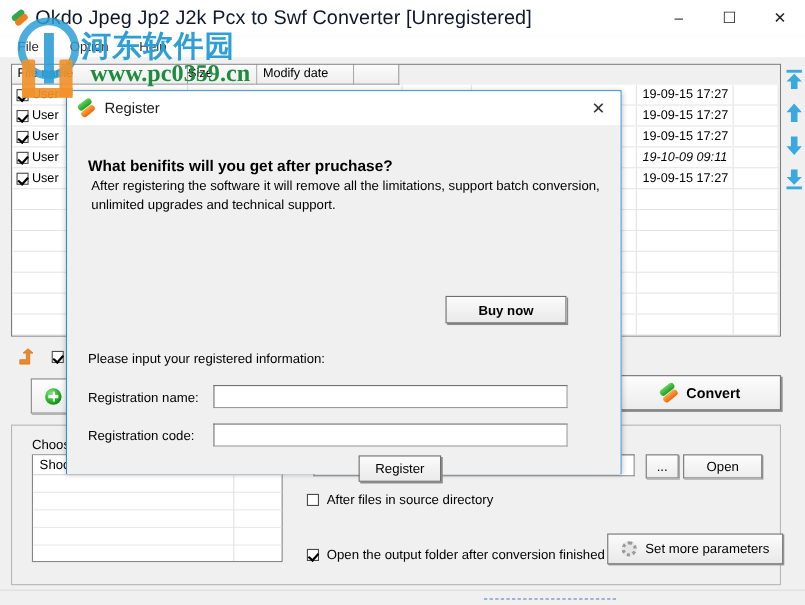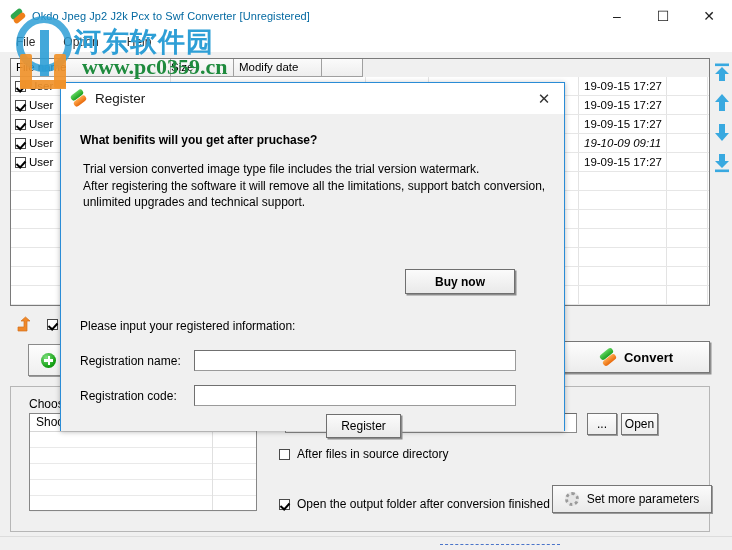--- a/index.html
+++ b/index.html
@@ -28,21 +28,21 @@
   #app-icon {
     width: 16px; height: 16px; margin-left: 10px; margin-right: 6px;
     position: relative; flex: 0 0 auto;
   }
   #app-icon .s1, #app-icon .s2 {
     position: absolute; width: 13px; height: 6px; border-radius: 3px;
   }
   #app-icon .s1 { background: #2fa84f; transform: rotate(-40deg); left: 0px; top: 3px; }
   #app-icon .s2 { background: #ef7f1a; transform: rotate(-40deg); left: 3px; top: 7px; }
   #title-text {
-    font-size: 11px; color: #0369a1; white-space: nowrap;
+    font-size: 18px; color: #0f172a; white-space: nowrap;
     letter-spacing: .1px;
   }
   .wbtn {
     width: 46px; height: 32px; display: flex; align-items: center; justify-content: center;
     font-size: 14px; color: #222; background: transparent; border: none;
     font-family: "Liberation Sans", sans-serif;
   }
   #winctl { position: absolute; right: 0; top: 0; display: flex; }
 
   
@@ -189,21 +189,21 @@
     position: absolute; left: 274px; top: 26px; width: 292px; height: 20px;
     border: 1px solid #8a8a8a; border-top-color: #6d6d6d; background: #ffffff;
   }
   #dots-btn, #open-btn {
     position: absolute; top: 26px; height: 22px;
     background: linear-gradient(#fdfdfd,#ececec);
     border: 1px solid #767676; box-shadow: 1px 1px 0 #9a9a9a;
     display: flex; align-items: center; justify-content: center; font-size: 12px;
   }
   #dots-btn { left: 576px; width: 30px; }
-  #open-btn { left: 610px; width: 37px; }
+  #open-btn { left: 610px; width: 72px; }
   .optrow {
     position: absolute; left: 279px; display: flex; align-items: center; gap: 7px;
     font-size: 12px;
   }
   #opt1 { top: 447px; }
   #opt2 { top: 472px; }
   #opt3 { top: 497px; }
   #setmore-btn {
     position: absolute; left: 552px; top: 485px; width: 160px; height: 28px;
     background: linear-gradient(#fbfbfb,#e9e9e9);
@@ -241,22 +241,22 @@
   #dlg-icon .a { background: linear-gradient(#5fd45f,#1d9f1d); transform: rotate(-38deg); left: 0; top: 2px; }
   #dlg-icon .b { background: linear-gradient(#ffa94d,#e8690b); transform: rotate(-38deg); left: 3px; top: 8px; }
   #dlg-title-text { font-size: 13.5px; color: #1a1a1a; }
   #dlg-close {
     position: absolute; right: 0; top: 0; width: 40px; height: 31px;
     display: flex; align-items: center; justify-content: center;
     font-size: 15px; color: #333;
   }
   #dlg-body { position: relative; height: 317px; background: #f0f0f0; }
   #dlg-heading {
-    position: absolute; left: 19px; top: 19px;
-    font-size: 12px; font-weight: bold;
+    position: absolute; left: 19px; top: 28px;
+    font-size: 14px; font-weight: bold;
   }
   #dlg-para {
     position: absolute; left: 22px; top: 47px; width: 465px;
     font-size: 12px; line-height: 16.5px;
   }
   #buy-btn {
     position: absolute; left: 344px; top: 155px; width: 110px; height: 25px;
     background: linear-gradient(#fbfbfb,#e9e9e9);
     border: 1px solid #6f6f6f; box-shadow: 1.5px 1.5px 0 #8b8b8b;
     display: flex; align-items: center; justify-content: center;
@@ -523,21 +523,20 @@
       <div id="dlg-icon">
           <span class="a"></span>
           <span class="b"></span>
         </div>
       <div id="dlg-title-text">Register</div>
       <div id="dlg-close">✕</div>
     </div>
     <div id="dlg-body">
       <div id="dlg-heading">What benifits will you get after pruchase?</div>
       <div id="dlg-para">
-          <div>Trial version converted image type file includes the trial version watermark.</div>
           <div>After registering the software it will remove all the limitations, support batch conversion, unlimited upgrades and technical support.</div>
         </div>
       <div id="buy-btn">Buy now</div>
       <div id="dlg-prompt">Please input your registered information:</div>
       <div class="dlg-field-label" id="lbl-name">Registration name:</div>
       <div class="dlg-input" id="in-name"></div>
       <div class="dlg-field-label" id="lbl-code">Registration code:</div>
       <div class="dlg-input" id="in-code"></div>
       <div id="register-btn">Register</div>
     </div>

